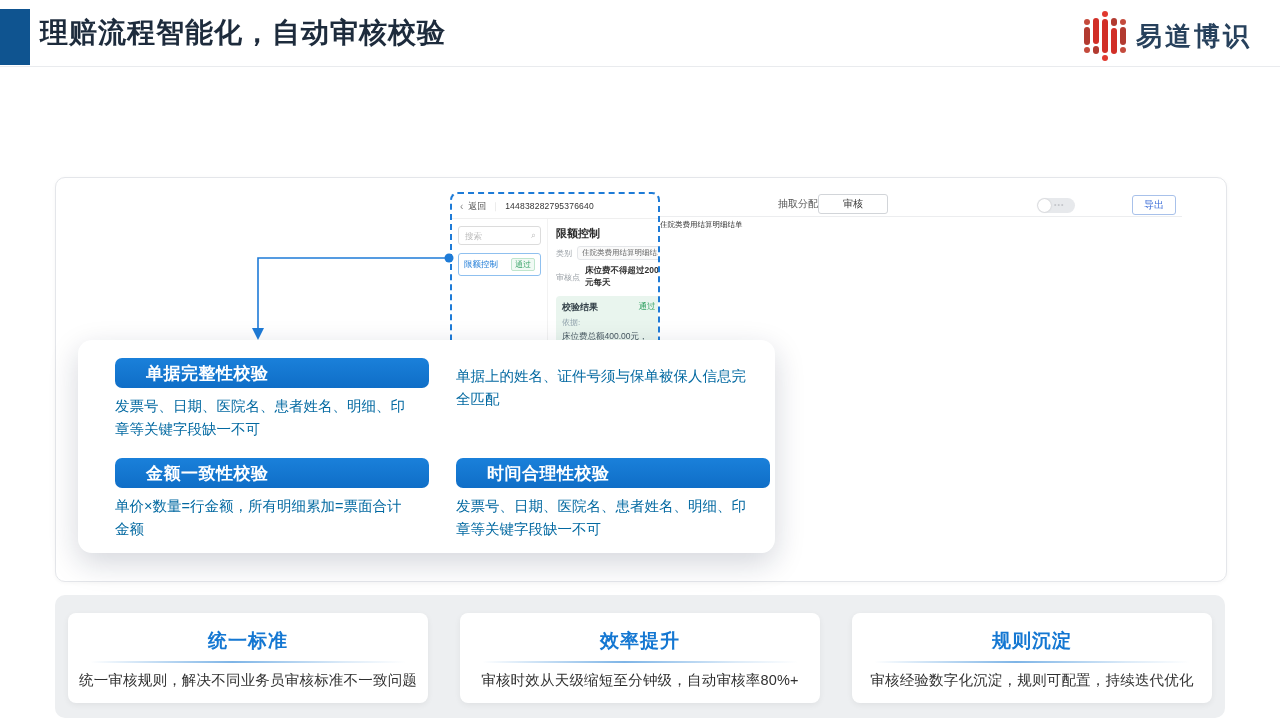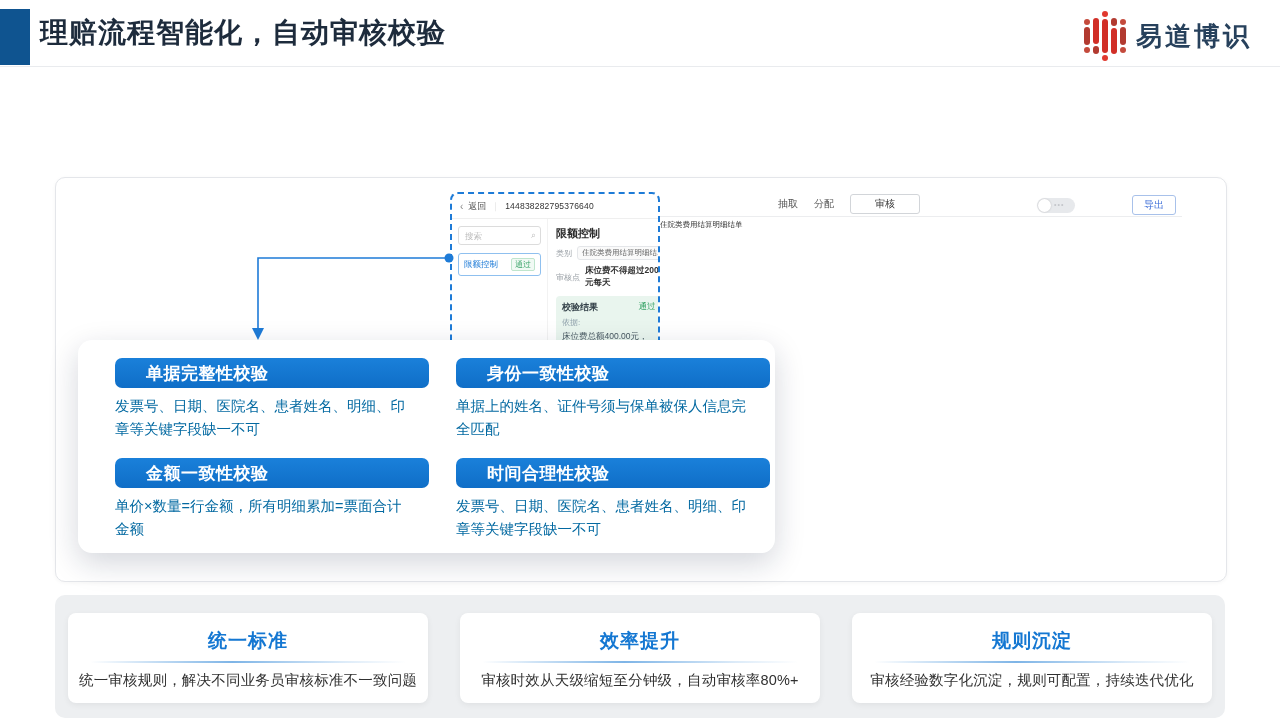--- a/index.html
+++ b/index.html
@@ -50,21 +50,21 @@
   .result-box{margin-top:7px;background:#e9f5ee;border-radius:4px;padding:5px 6px;}
   .result-head{display:flex;justify-content:space-between;align-items:flex-start;}
   .result-head .t{font-size:9px;font-weight:700;color:#35424a;}
   .result-head .s{font-size:8.5px;color:#36a266;}
   .basis-label{color:#8fa0ab;font-size:8px;margin-top:3px;}
   .basis-text{color:#45565f;font-size:8.5px;line-height:1.5;margin-top:2px;}
 
   
   .app{position:absolute;left:656px;top:192px;width:526px;height:365px;background:#fff;z-index:1;}
   .app-toolbar{position:relative;height:24px;border-bottom:1px solid #ecedef;display:flex;align-items:center;}
-  .tabs{display:flex;align-items:center;gap:16px;margin-left:122px;font-size:10px;color:#555;}
+  .tabs{display:flex;align-items:center;margin-left:122px;font-size:10px;color:#555;}
   .tab{cursor:pointer;}
   .tab.active{border:1px solid #d2d5d9;border-radius:3px;padding:2px 24px;color:#333;background:#fff;}
   .toolbar-right{position:absolute;right:6px;top:3px;display:flex;align-items:center;gap:10px;}
   .toggle{width:38px;height:15px;background:#e7e9ec;border-radius:8px;position:relative;cursor:pointer;}
   .toggle .knob{position:absolute;left:1px;top:1px;width:13px;height:13px;background:#fff;border-radius:50%;box-shadow:0 0 2px rgba(0,0,0,.2);}
   .toggle .txt{position:absolute;left:17px;top:3px;font-size:7px;color:#c3c6ca;letter-spacing:1px;}
   .btn-export{border:1px solid #a8c1ea;color:#3f6fd8;background:#fff;font-size:10px;border-radius:3px;padding:2px 11px;cursor:pointer;margin-left:47px;}
   .doc-tab-label{position:absolute;left:4px;top:28px;font-size:7.5px;color:#333;}
   .viewer{position:absolute;left:0;top:42px;width:526px;height:323px;background:#c8cacc;overflow:hidden;}
   .page{position:absolute;left:132px;top:2px;width:248px;height:321px;background:#fbfbfa;box-shadow:0 0 6px rgba(0,0,0,.25);}
@@ -213,21 +213,20 @@
     <polyline points="449,258 258,258 258,328" fill="none" stroke="#1e7bd7" stroke-width="1.6"></polyline>
     <polygon points="252,328 264,328 258,340" fill="#1e7bd7"></polygon>
   </svg>
 
   <div class="checks-card">
     <div class="check-item ci-1">
       <div class="bar">单据完整性校验</div>
       <div class="desc">发票号、日期、医院名、患者姓名、明细、印章等关键字段缺一不可</div>
     </div>
     <div class="check-item ci-2">
-      <div class="bar">身份一致性校验</div>
       <div class="desc">单据上的姓名、证件号须与保单被保人信息完全匹配</div>
     </div>
     <div class="check-item ci-3">
       <div class="bar">金额一致性校验</div>
       <div class="desc">单价×数量=行金额，所有明细累加=票面合计金额</div>
     </div>
     <div class="check-item ci-4">
       <div class="bar">时间合理性校验</div>
       <div class="desc">发票号、日期、医院名、患者姓名、明细、印章等关键字段缺一不可</div>
     </div>

